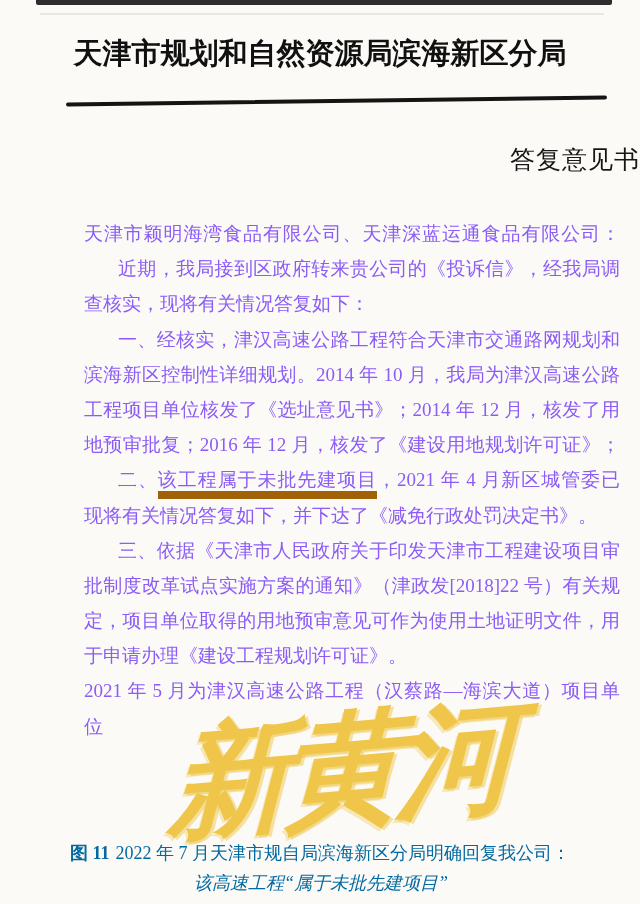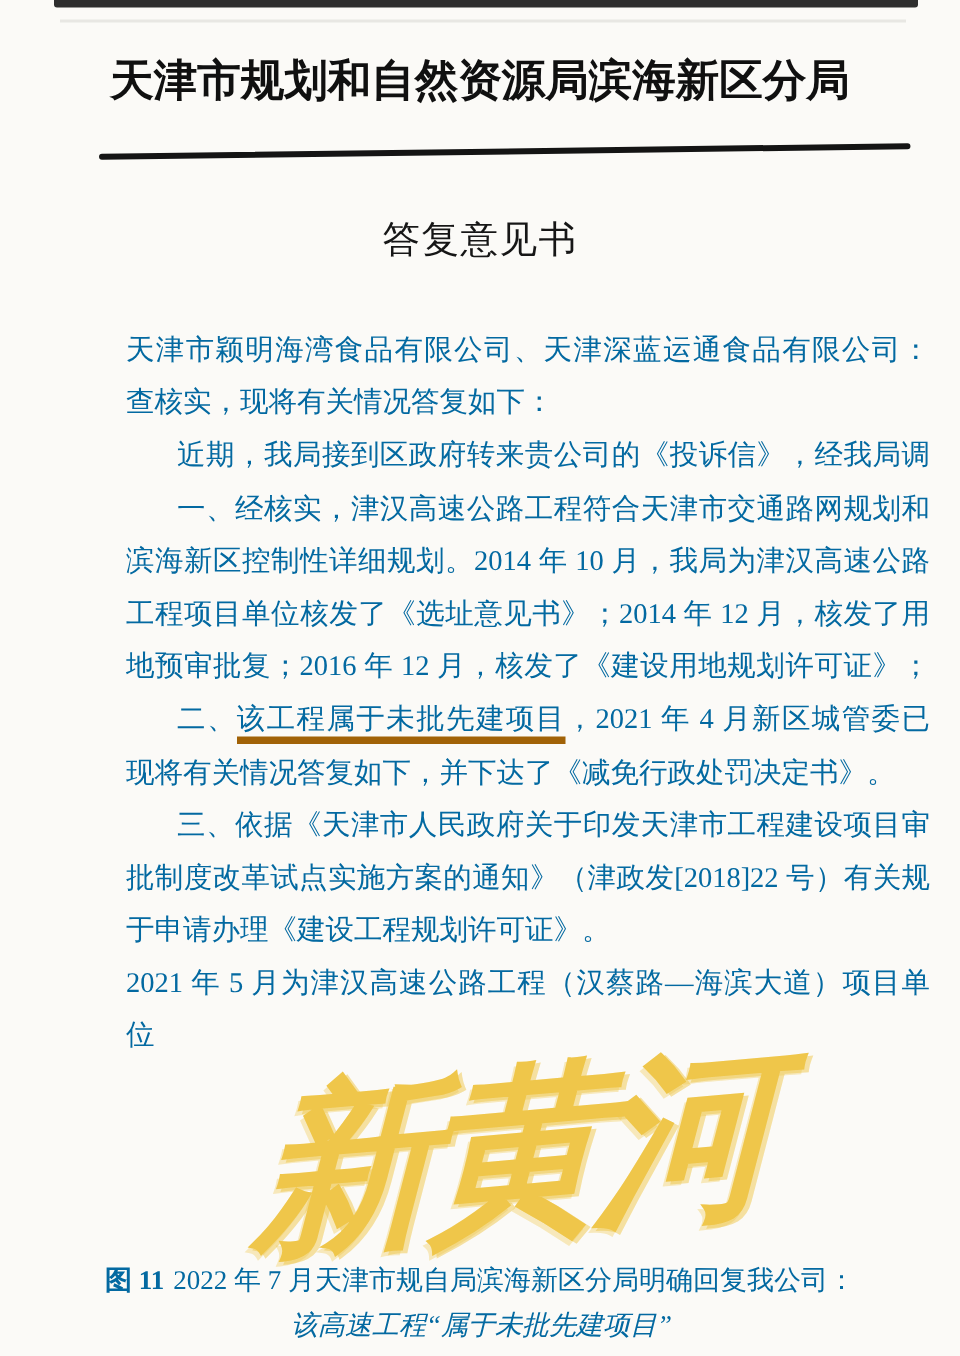--- a/index.html
+++ b/index.html
@@ -29,42 +29,42 @@
     font-family:"Liberation Serif", serif;
     white-space:nowrap;
   }
   .head-rule{
     position:absolute;left:66px;top:99px;width:541px;height:4px;
     background:#141414;border-radius:2px;
     transform:rotate(-0.75deg);
   }
   .doc-type{
     position:absolute;left:0;top:143px;width:640px;
-    text-align:center;font-size:25px;letter-spacing:1px;color:#161616;
+    text-align:right;font-size:25px;letter-spacing:1px;color:#161616;
     white-space:nowrap;
   }
   
   .body-col{
     position:absolute;left:84px;top:216px;width:536px;
-    font-size:19px;color:#0369a1;
+    font-size:19px;color:#8b5cf6;
   }
   .bline{
     height:35.2px;line-height:35.2px;
     white-space:nowrap;
     text-align:left;
   }
   .bline.fill{
     white-space:normal;
     text-align:justify;
     text-align-last:justify;
   }
   .bline.indent{padding-left:34px;}
   .bline.fill.indent{padding-left:34px;}
   .red-underline{
-    border-bottom:5px solid #a16207;
+    border-bottom:8px solid #a16207;
     padding-bottom:1px;
   }
   
   .caption{
     position:absolute;left:70px;top:838px;width:502px;
     font-size:18px;color:#0369a1;line-height:30px;
   }
   .caption .cap-line1{white-space:nowrap;}
   .caption .fig-label{font-weight:bold;margin-right:6px;}
   .caption .cap-line2{text-align:center;font-style:italic;}
@@ -91,30 +91,31 @@
 
   <div class="scan-bar"></div>
   <div class="scan-line"></div>
 
   <div class="agency-title">天津市规划和自然资源局滨海新区分局</div>
   <div class="head-rule"></div>
   <div class="doc-type">答复意见书</div>
 
   <div class="body-col">
     <div class="bline fill">天津市颖明海湾食品有限公司、天津深蓝运通食品有限公司：</div>
+    <div class="bline fill indent">近期，我局接到区政府转来贵公司的《投诉信》，经我局调</div>
     <div class="bline">查核实，现将有关情况答复如下：</div>
-    <div class="bline fill indent">近期，我局接到区政府转来贵公司的《投诉信》，经我局调</div>
     <div class="bline fill indent">一、经核实，津汉高速公路工程符合天津市交通路网规划和</div>
     <div class="bline fill">滨海新区控制性详细规划。2014 年 10 月，我局为津汉高速公路</div>
     <div class="bline fill">工程项目单位核发了《选址意见书》；2014 年 12 月，核发了用</div>
     <div class="bline fill">地预审批复；2016 年 12 月，核发了《建设用地规划许可证》；</div>
     <div class="bline fill indent"><span>二、</span><span class="red-underline">该工程属于未批先建项目</span><span>，2021 年 4 月新区城管委已</span></div>
     <div class="bline">现将有关情况答复如下，并下达了《减免行政处罚决定书》。</div>
     <div class="bline fill indent">三、依据《天津市人民政府关于印发天津市工程建设项目审</div>
     <div class="bline fill">批制度改革试点实施方案的通知》（津政发[2018]22 号）有关规</div>
+    <div class="bline fill">定，项目单位取得的用地预审意见可作为使用土地证明文件，用</div>
     <div class="bline">于申请办理《建设工程规划许可证》。</div>
     <div class="bline fill">2021 年 5 月为津汉高速公路工程（汉蔡路—海滨大道）项目单位</div>
   </div>
 
   <div class="watermark">新黄河</div>
 
   <div class="caption">
     <div class="cap-line1"><span class="fig-label">图 11</span><span>2022 年 7 月天津市规自局滨海新区分局明确回复我公司：</span></div>
     <div class="cap-line2">该高速工程“属于未批先建项目”</div>
   </div>

